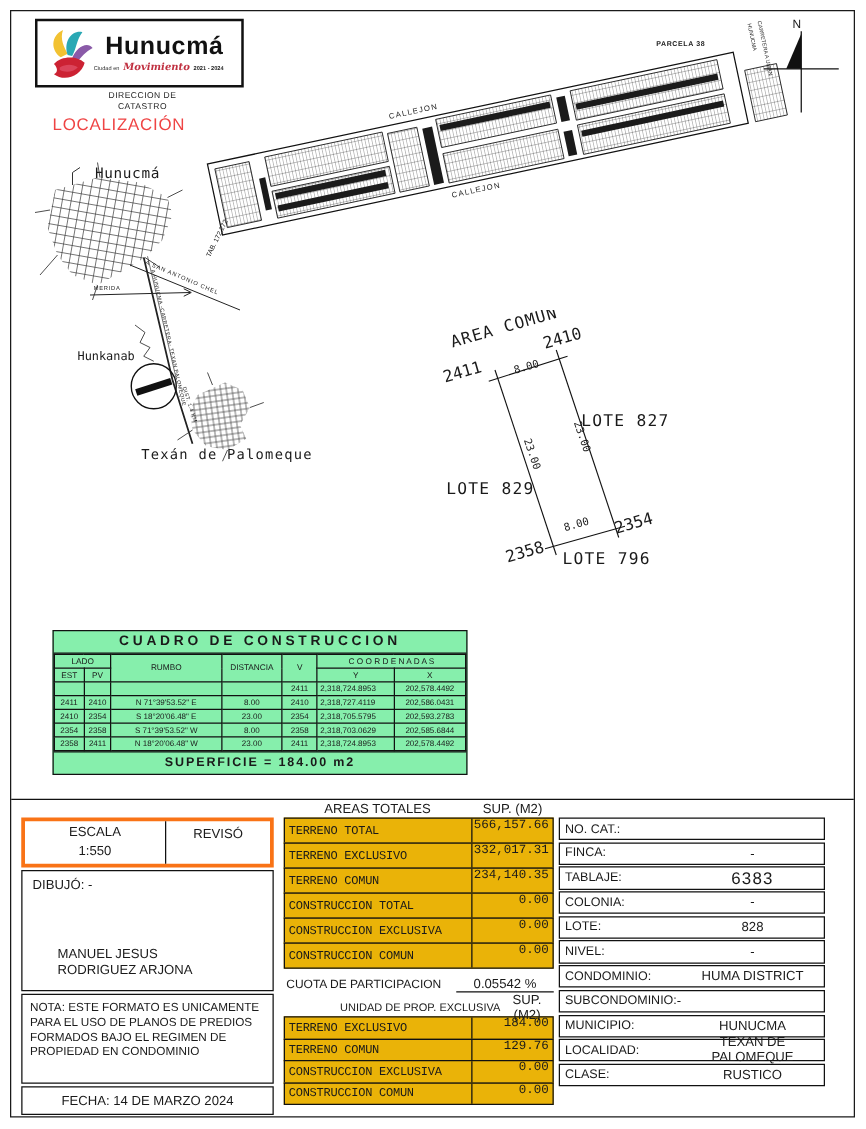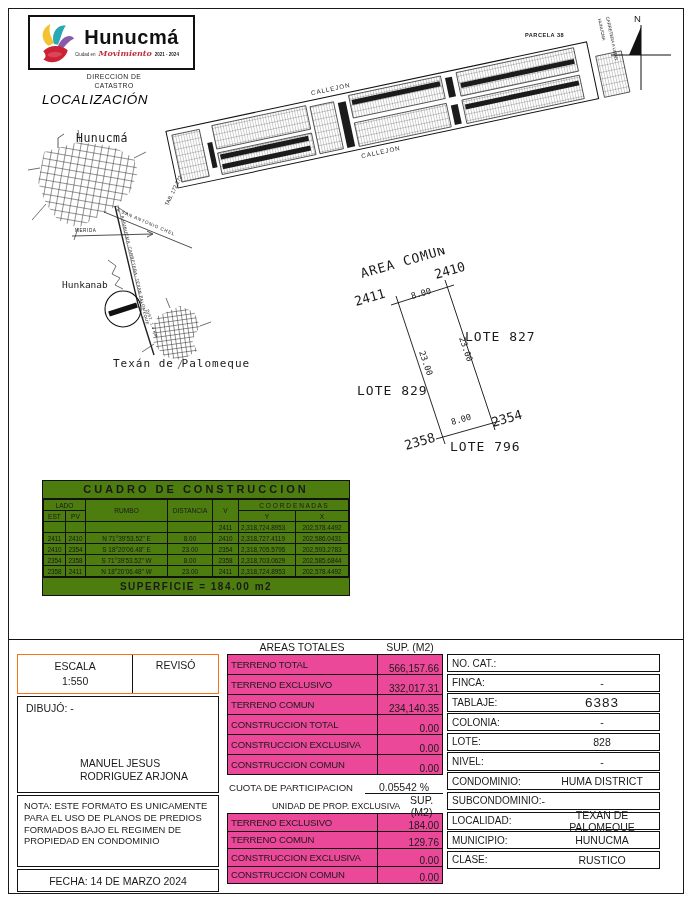--- a/index.html
+++ b/index.html
@@ -16,70 +16,70 @@
     display:flex; align-items:center; padding:2px 5px; background:#fff; }
   .logo-bird { width:40px; height:46px; flex:0 0 auto; }
   .logo-text { flex:1; text-align:center; }
   .logo-title { font-size:20px; font-weight:bold; letter-spacing:0.5px; color:#111; line-height:1; }
   .logo-tag { display:flex; align-items:baseline; justify-content:flex-start; gap:3px; margin-top:1px; }
   .logo-tag .pre { font-size:4.5px; color:#333; }
   .logo-tag .script { font-family:"DejaVu Serif", serif; font-style:italic; font-weight:bold; font-size:8px; color:#c03040; }
   .logo-tag .years { font-size:4.5px; font-weight:bold; color:#222; }
   .dept { left:58px; top:73px; width:112px; text-align:center; font-size:6.8px;
     letter-spacing:0.4px; line-height:1.3; color:#222; }
-  .localizacion { left:42px; top:92px; font-size:13.5px; letter-spacing:0.6px; color:#000000;font-style:italic; }
+  .localizacion { left:42px; top:92px; font-size:13.5px; letter-spacing:0.6px; color:#ef4444; }
 
   
-  .cuadro { left:42px; top:480px; width:308px; border:1.6px solid #111; background:#4d7c0f; }
+  .cuadro { left:42px; top:504px; width:332px; border:1.6px solid #111; background:#86efac; }
   .cuadro-title { border-bottom:1.6px solid #111; text-align:center; font-weight:bold;
     font-size:11px; letter-spacing:3px; padding:2px 0 3px; }
   .cuadro table { border-collapse:collapse; table-layout:fixed; width:100%; }
   .cuadro td { border:0.9px solid #111; font-size:6.4px; text-align:center; padding:1.5px 1px;
     overflow:hidden; white-space:nowrap; }
   .cuadro td.yv { text-align:left; padding-left:2px; }
   .cuadro .hdr { font-size:6.6px; }
   .cuadro .sup { border-top:1.6px solid #111; text-align:center; font-weight:bold;
     font-size:10px; letter-spacing:1.5px; padding:3px 0; }
 
   
   .divider { left:9px; top:639px; width:674px; height:1.3px; background:#111; }
 
   .at-head-label { left:227px; top:641px; width:150px; text-align:center; font-size:10.5px; }
   .at-head-sup  { left:377px; top:641px; width:66px;  text-align:center; font-size:10.5px; }
 
   .mid-col { left:227px; top:654px; width:216px; }
-  .mt-row { display:flex; border:1px solid #111; height:21px; margin-top:-1px; align-items:flex-end; background:#ec4899; }
+  .mt-row { display:flex; border:1px solid #111; height:21px; margin-top:-1px; align-items:flex-start; background:#eab308;font-family:Liberation Mono, monospace; }
   .mt-row:first-child { margin-top:0; }
   .mt-row .l { flex:1; border-right:1px solid #111; height:100%; display:flex; align-items:center;
     padding-left:3px; font-size:9.6px; white-space:nowrap; letter-spacing:-0.2px; }
   .mt-row .v { width:64px; text-align:right; padding-right:3px; font-size:10px; }
   .cuota-row { display:flex; align-items:center; margin-top:4px; height:16px; }
   .cuota-row .l { flex:1; font-size:9.6px; padding-left:2px; }
   .cuota-row .v { width:78px; text-align:center; font-size:10.5px; border-bottom:1px solid #111; }
   .unidad-row { display:flex; align-items:center; margin-top:3px; height:15px;margin-left:43px; }
   .unidad-row .l { flex:1; font-size:8.8px; padding-left:2px; white-space:nowrap; }
   .unidad-row .v { width:70px; text-align:center; font-size:10.5px; }
   .mt2 .mt-row { height:18.5px; }
 
   .right-col { left:447px; top:654px; width:213px; display:flex; flex-direction:column; gap:1.5px; }
   .rc-row { border:1px solid #111; height:18.2px; display:flex; align-items:center; background:#fff; }
   .rc-row .l { width:97px; padding-left:4px; font-size:10px; white-space:nowrap; }
   .rc-row .v { flex:1; text-align:center; font-size:10.5px; }
   .rc-row:nth-child(3) .v { font-size:13.5px; letter-spacing:1px; }
   .rc-row:nth-child(8) .l { width:auto; }
   .rc-row:nth-child(8) .v { text-align:left; }
 
-  .left-col-1 { left:17px; top:654px; width:202px; height:40px; border:1px solid #f97316; display:flex; }
+  .left-col-1 { left:17px; top:654px; width:202px; height:40px; border:3px solid #f97316; display:flex; }
   .lc1-escala { flex:1.35; border-right:1px solid #111; display:flex; flex-direction:column;
     align-items:center; justify-content:center; font-size:10.5px; line-height:1.45; }
   .lc1-reviso { flex:1; display:flex; align-items:flex-start; justify-content:center;
     padding-top:4px; font-size:10.5px; }
   .left-col-2 { left:17px; top:696px; width:202px; height:97px; border:1px solid #111; }
   .dibujo { padding:5px 0 0 8px; font-size:10.5px; }
-  .author { position:absolute; left:62px; bottom:9px; font-size:10.5px; line-height:1.25; }
+  .author { position:absolute; left:28px; bottom:9px; font-size:10.5px; line-height:1.25; }
   .left-col-3 { left:17px; top:795px; width:202px; height:72px; border:1px solid #111;
     padding:4px 6px; font-size:9.4px; line-height:1.25; }
   .left-col-4 { left:17px; top:869px; width:202px; height:23px; border:1px solid #111;
     display:flex; align-items:center; justify-content:center; font-size:10.5px; }
 
   
   svg text { fill:#1a1a1a; }
   .cad { font-family:"DejaVu Sans Mono", monospace; }
 </style>
 </head>
@@ -384,26 +384,26 @@
     </div>
     <div class="rc-row">
       <div class="l">CONDOMINIO:</div>
       <div class="v">HUMA DISTRICT</div>
     </div>
     <div class="rc-row">
       <div class="l">SUBCONDOMINIO:</div>
       <div class="v">-</div>
     </div>
     <div class="rc-row">
+      <div class="l">MUNICIPIO:</div>
+      <div class="v">HUNUCMA</div>
+    </div>
+    <div class="rc-row">
       <div class="l">LOCALIDAD:</div>
       <div class="v">TEXAN DE PALOMEQUE</div>
-    </div>
-    <div class="rc-row">
-      <div class="l">MUNICIPIO:</div>
-      <div class="v">HUNUCMA</div>
     </div>
     <div class="rc-row">
       <div class="l">CLASE:</div>
       <div class="v">RUSTICO</div>
     </div>
   </div>
 
   <div class="abs left-col-1">
     <div class="lc1-escala">
       <div>ESCALA</div>

